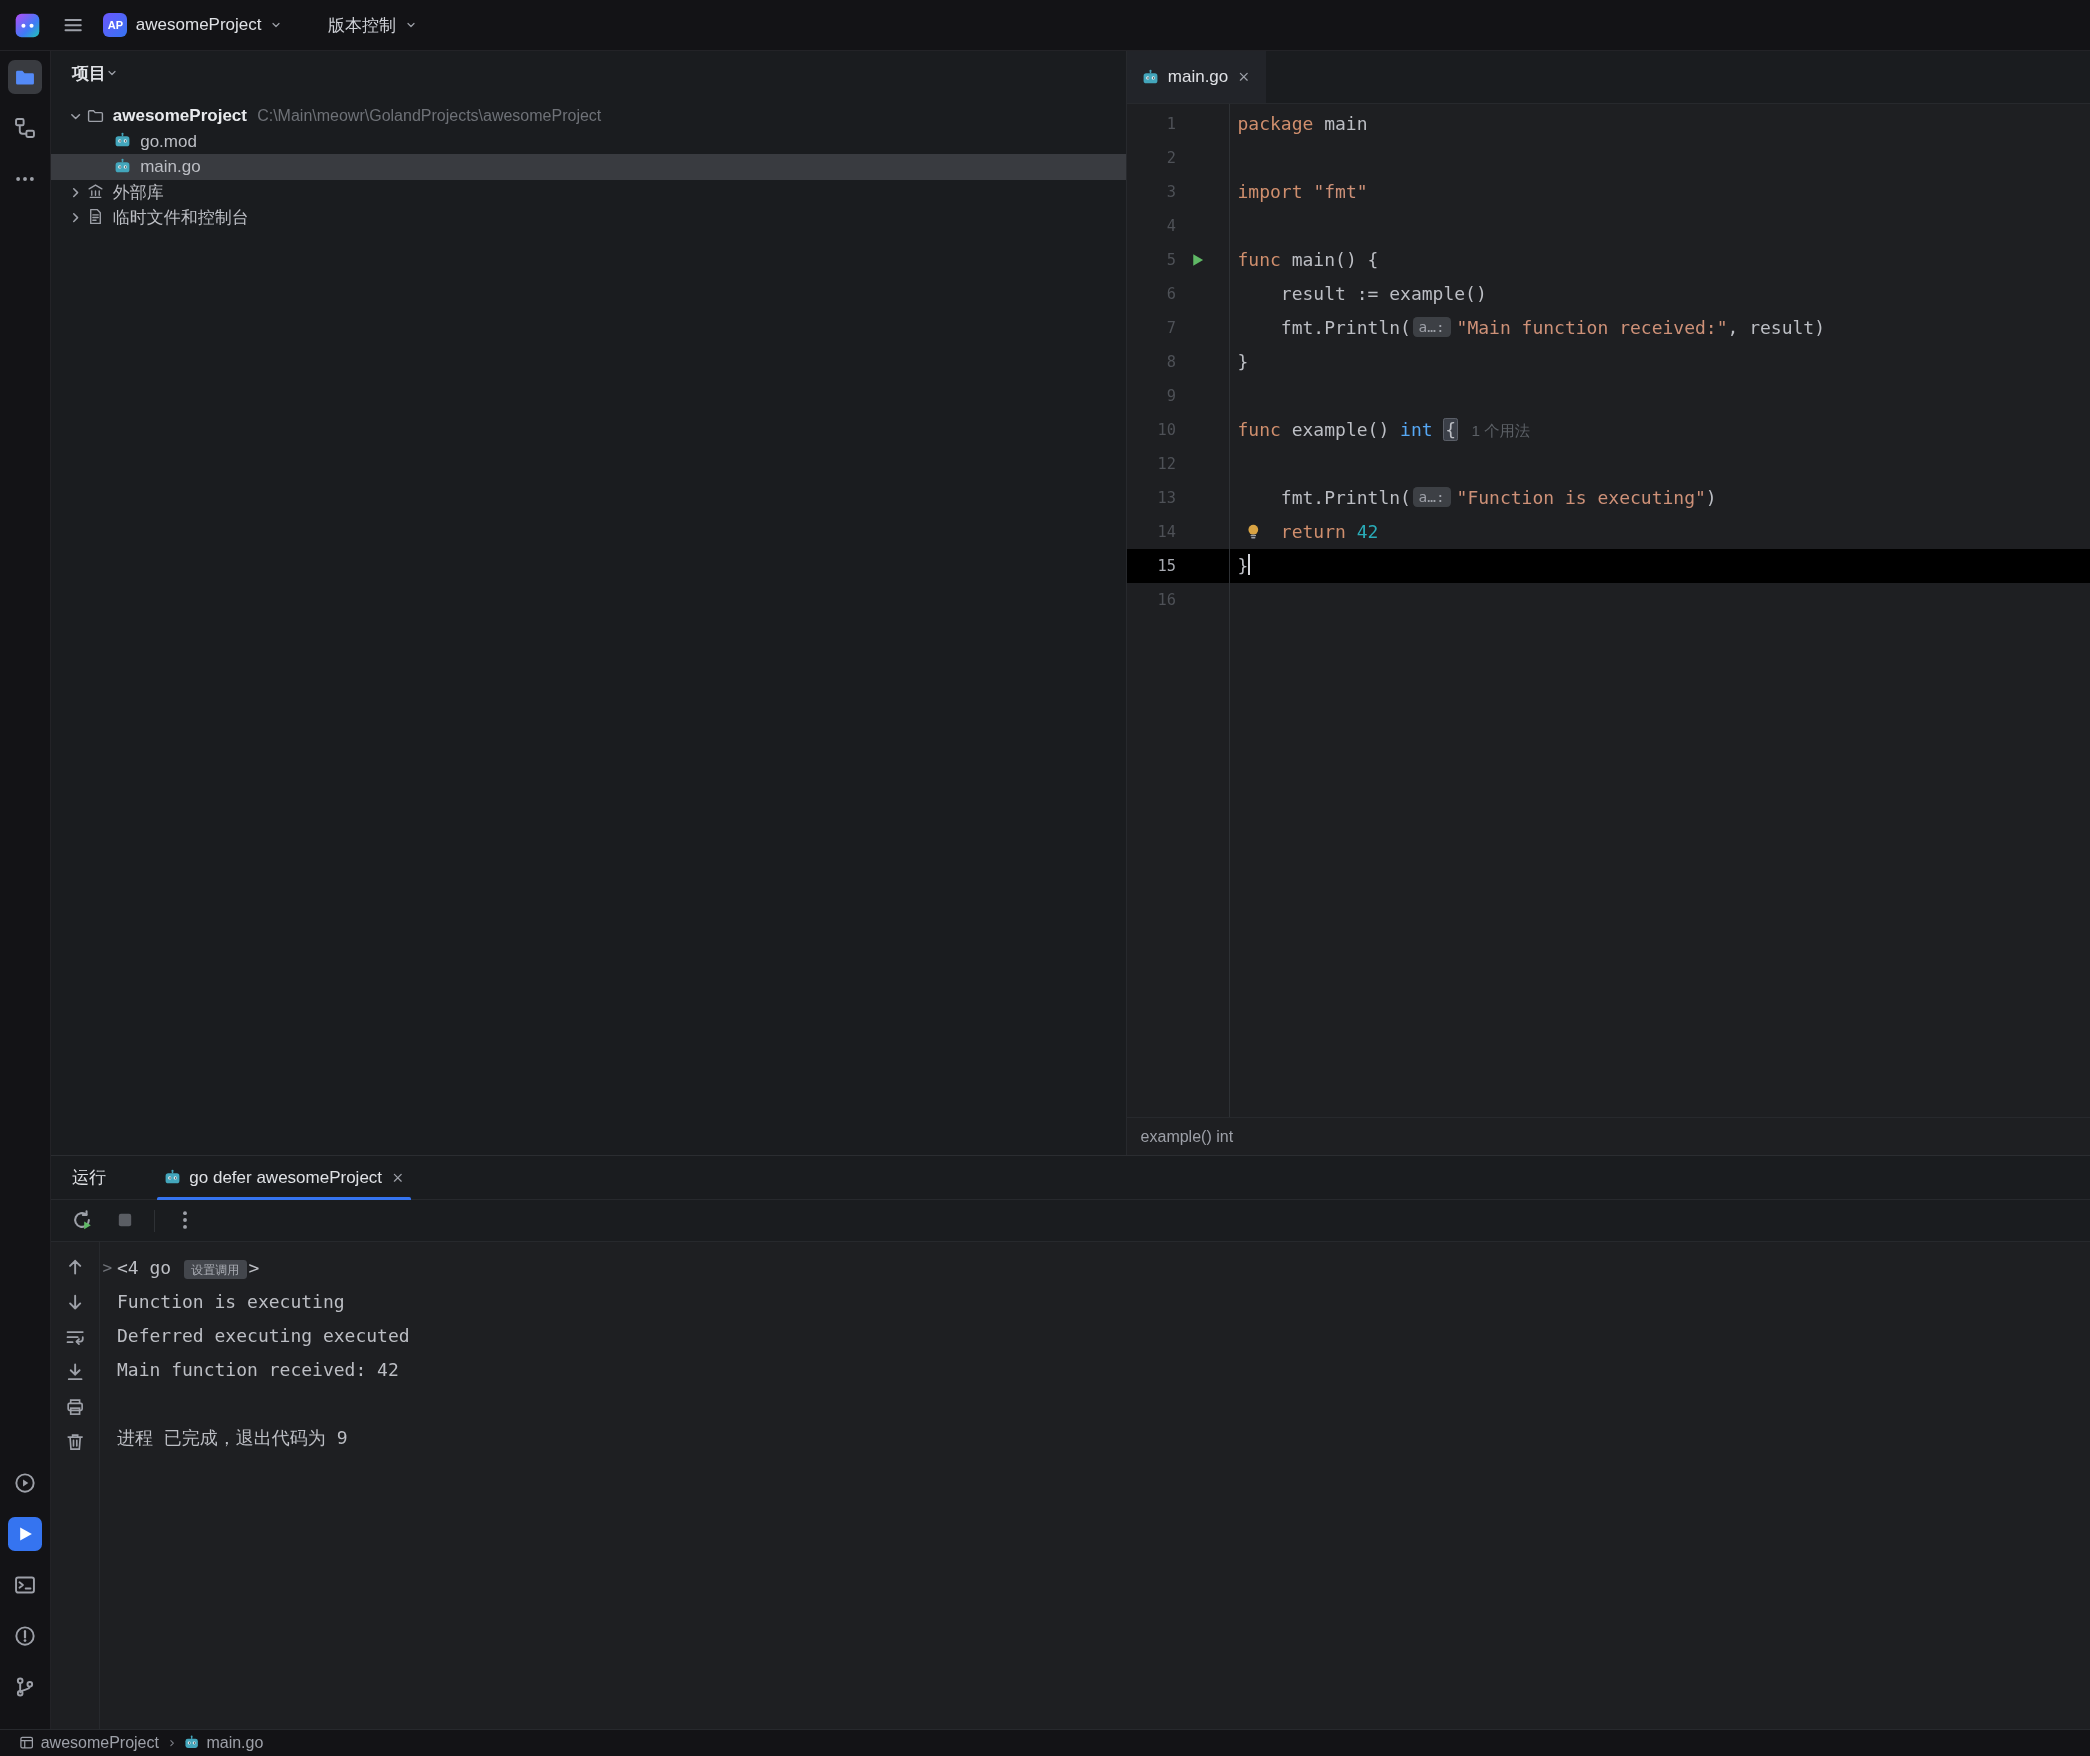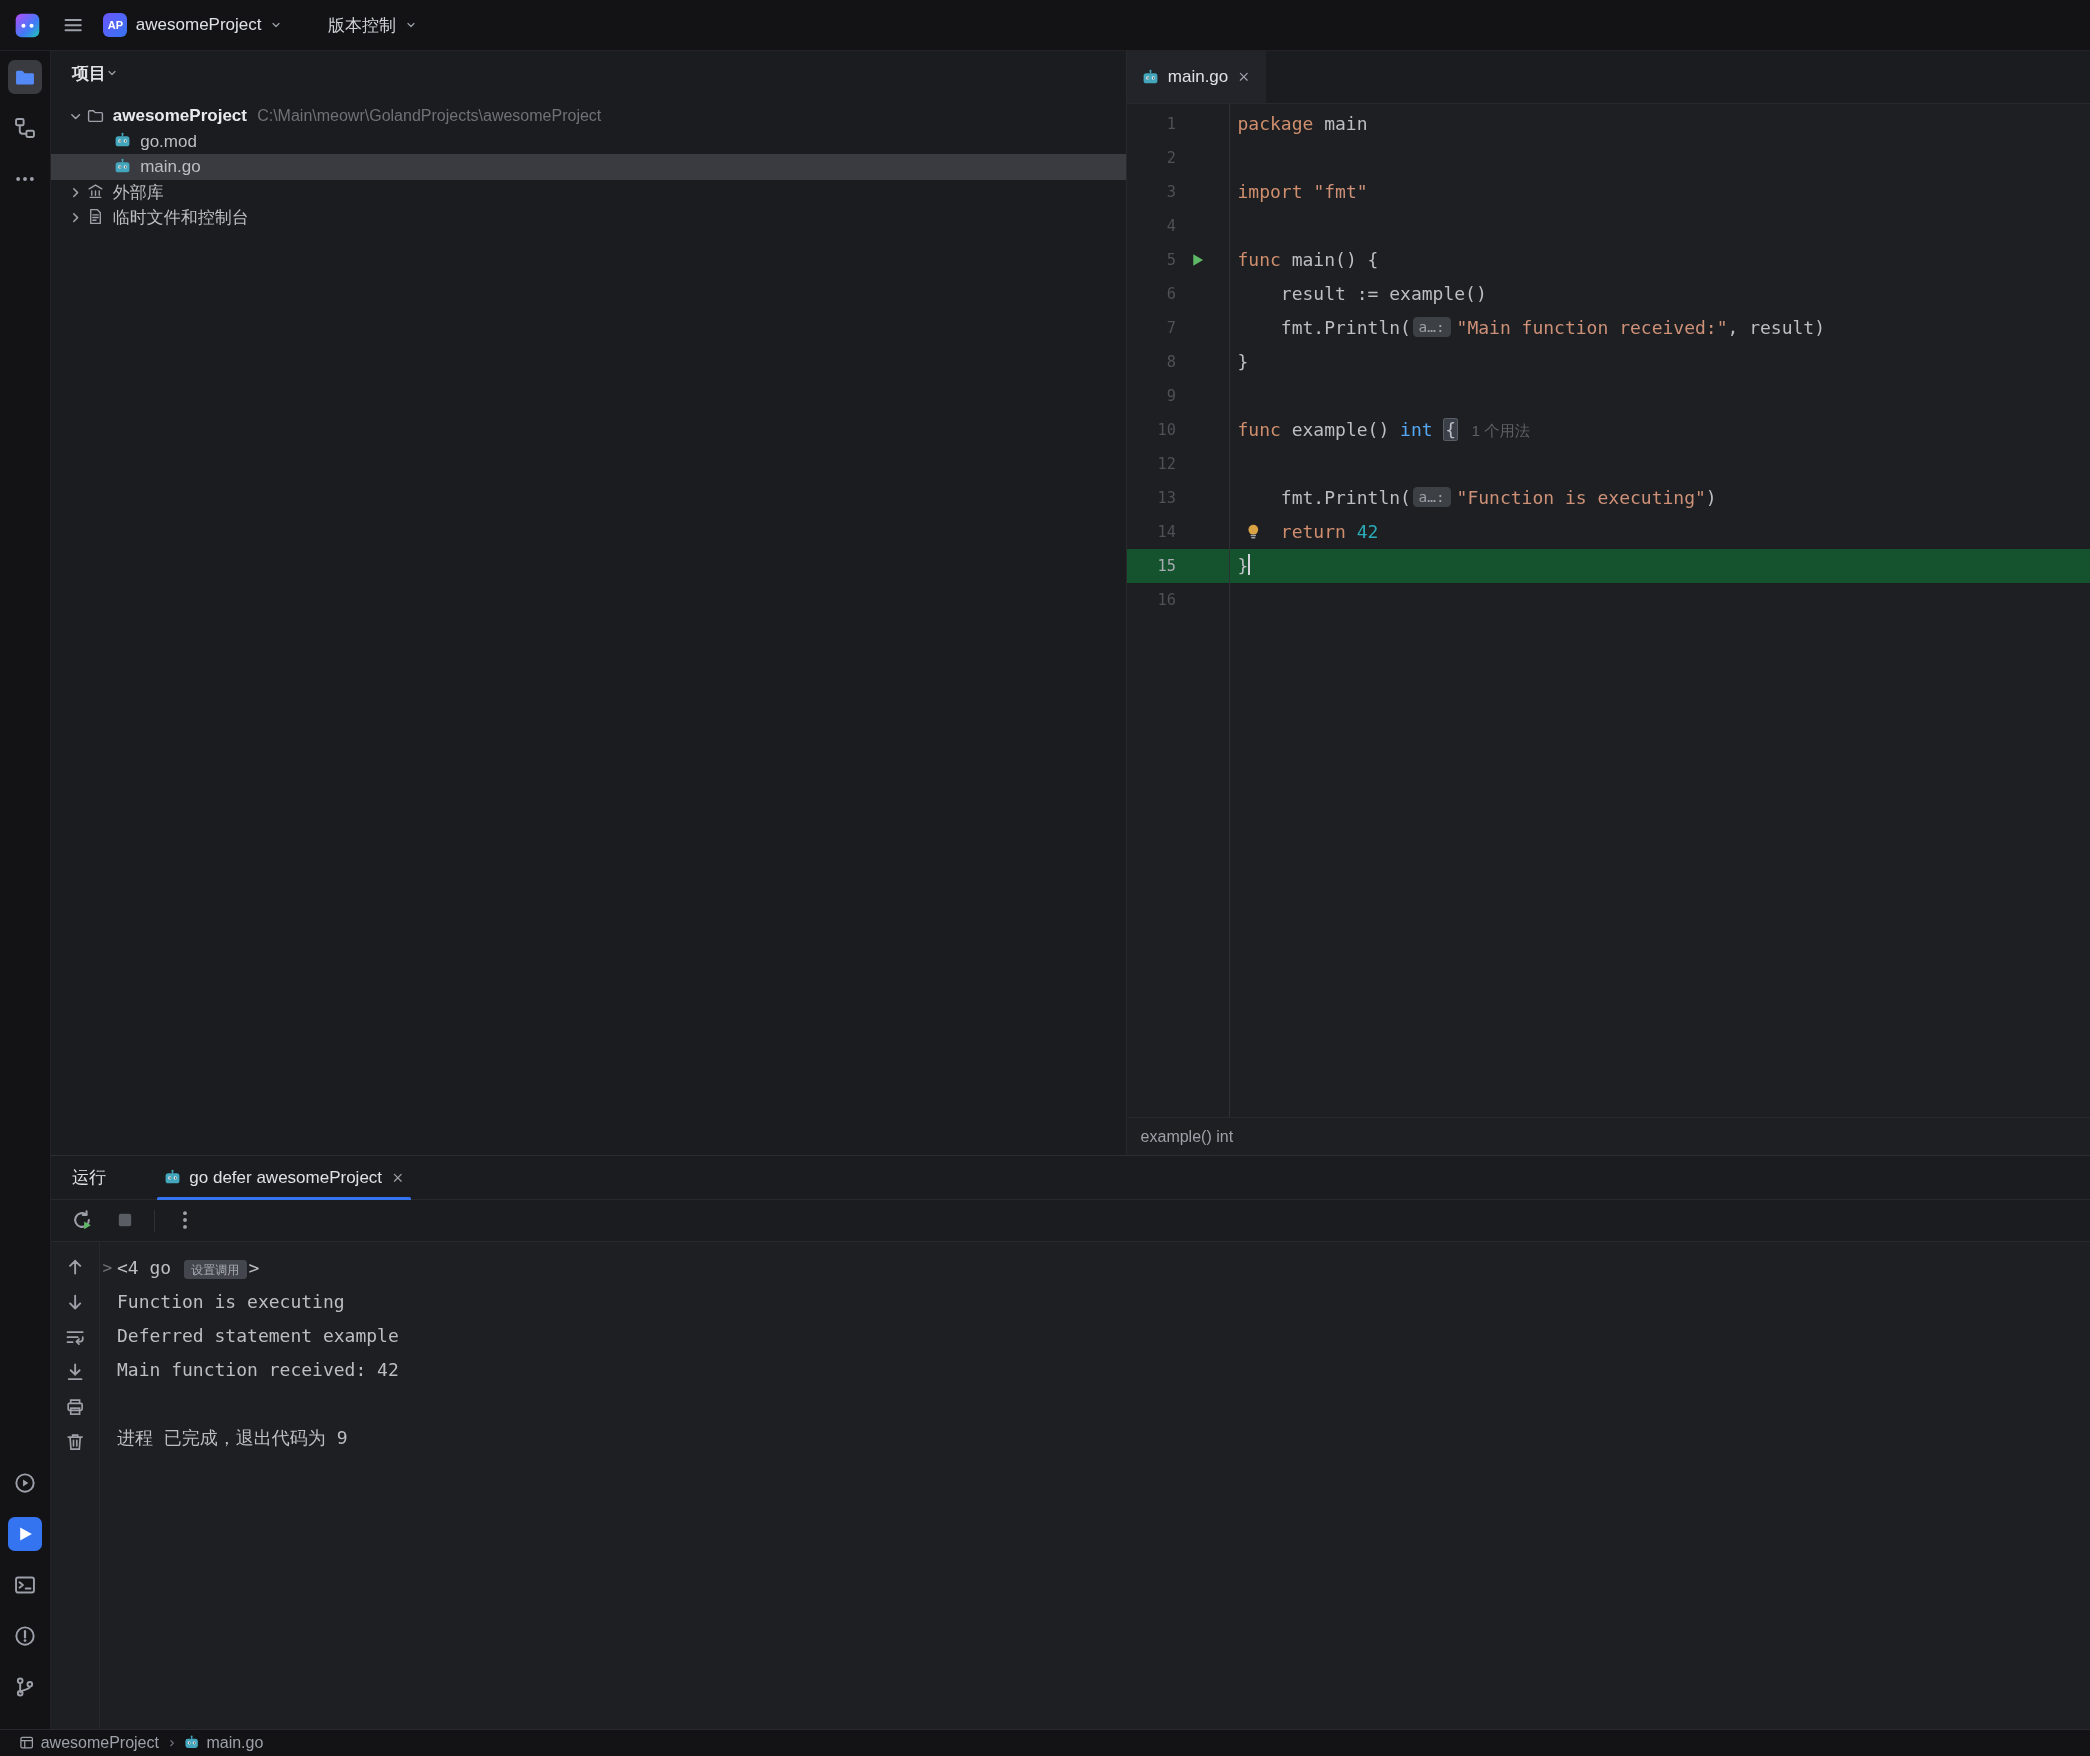--- a/index.html
+++ b/index.html
@@ -57,21 +57,21 @@
     color:#DFE1E5;font-size:17px;cursor:pointer;}
   .ticon{width:17px;height:17px;display:flex;}
   .ticon svg{width:17px;height:17px;}
   .close{width:13.6px;height:13.6px;display:flex;cursor:pointer;}
   .close svg{width:13.6px;height:13.6px;}
 
   .code-wrap{flex:1;position:relative;overflow:hidden;padding-top:2.5px;min-height:0;}
   .gutter-rule{position:absolute;left:102px;top:0;bottom:0;width:0.8px;background:#2E3135;}
   .code-line{display:flex;height:34px;line-height:34px;font-family:"DejaVu Sans Mono",monospace;
     font-size:18px;white-space:pre;}
-  .code-line.current{background:#14532d;}
+  .code-line.current{background:#000000;}
   .cl-gutter{width:102px;flex:none;position:relative;}
   .ln{display:block;width:49px;text-align:right;color:#4E5157;font-size:15.3px;}
   .current .ln{color:#A8ABB2;}
   .gicon{position:absolute;left:61px;top:50%;transform:translateY(-50%);width:18.6px;height:18.6px;display:flex;cursor:pointer;}
   .gicon svg{width:18.6px;height:18.6px;}
   .ctext{position:relative;padding-left:8.5px;flex:1;}
   .bulb{position:absolute;left:15.3px;top:50%;transform:translateY(-50%);width:18.6px;height:18.6px;display:flex;cursor:pointer;}
   .bulb svg{width:18.6px;height:18.6px;}
   .tk-kw{color:#CF8E6D;}
   .tk-str{color:#CE9178;}
@@ -481,21 +481,21 @@
                 <span style="display: flex;">
                   <svg viewBox="0 0 16 16" fill="none" stroke="#9DA0A8" stroke-width="1.3" stroke-linecap="round">
                     <path d="M2.5 4h11M6 4V2.5h4V4M4 4l.7 9.5h6.6L12 4M6.7 6.5v4.5M9.3 6.5v4.5"></path>
                   </svg>
                 </span>
               </button>
             </div>
           <div class="console" id="console">
               <div class="console-line"><span class="fold-chevron">&gt;</span><span>&lt;4 go </span><span class="cmd-chip">设置调用</span><span>&gt;</span></div>
               <div class="console-line"><span>Function is executing</span></div>
-              <div class="console-line"><span>Deferred statement example</span></div>
+              <div class="console-line"><span>Deferred executing executed</span></div>
               <div class="console-line"><span>Main function received: 42</span></div>
               <div class="console-line"><span></span></div>
               <div class="console-line"><span>进程 已完成，退出代码为 9</span></div>
             </div>
         </div>
       </section>
     </div>
   </div>
 
   <footer class="statusbar" id="statusbar">

